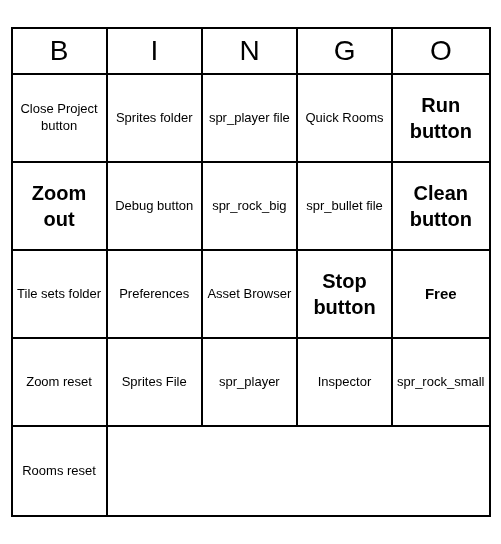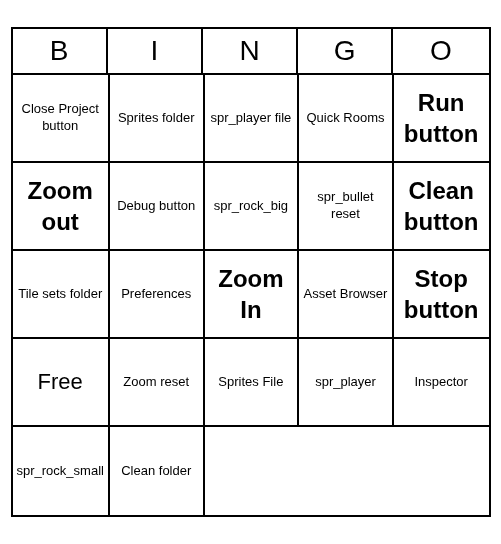--- a/index.html
+++ b/index.html
@@ -53,26 +53,26 @@
       padding: 4px;
       line-height: 1.3;
     }
     .bingo-cell:nth-child(5n) {
       border-right: none;
     }
     .bingo-cell:nth-child(n+21) {
       border-bottom: none;
     }
     .bingo-cell.large-text {
-      font-size: 24px;
+      font-size: 20px;
       font-weight: bold;
     }
     .bingo-cell.free-cell {
-      font-size: 22px;
-      font-weight: normal;
+      font-size: 15px;
+      font-weight: bold;
     }
   </style>
 </head>
 <body>
 
 <div class="bingo-card">
   <div class="bingo-header">
     <div class="bingo-header-cell">B</div>
     <div class="bingo-header-cell">I</div>
     <div class="bingo-header-cell">N</div>
@@ -81,28 +81,27 @@
   </div>
   <div class="bingo-grid" id="bingo-grid">
   <div class="bingo-cell">Close Project button</div>
       <div class="bingo-cell">Sprites folder</div>
       <div class="bingo-cell">spr_player file</div>
       <div class="bingo-cell">Quick Rooms</div>
       <div class="bingo-cell large-text">Run button</div>
       <div class="bingo-cell large-text">Zoom out</div>
       <div class="bingo-cell">Debug button</div>
       <div class="bingo-cell">spr_rock_big</div>
-      <div class="bingo-cell">spr_bullet reset</div>
+      <div class="bingo-cell">spr_bullet file</div>
       <div class="bingo-cell large-text">Clean button</div>
       <div class="bingo-cell">Tile sets folder</div>
       <div class="bingo-cell">Preferences</div>
-      <div class="bingo-cell large-text">Zoom In</div>
       <div class="bingo-cell">Asset Browser</div>
       <div class="bingo-cell large-text">Stop button</div>
       <div class="bingo-cell free-cell">Free</div>
       <div class="bingo-cell">Zoom reset</div>
       <div class="bingo-cell">Sprites File</div>
       <div class="bingo-cell">spr_player</div>
       <div class="bingo-cell">Inspector</div>
       <div class="bingo-cell">spr_rock_small</div>
-      <div class="bingo-cell">Clean folder</div>
+      <div class="bingo-cell">Rooms reset</div>
     </div>
 </div>
 
 </body></html>

